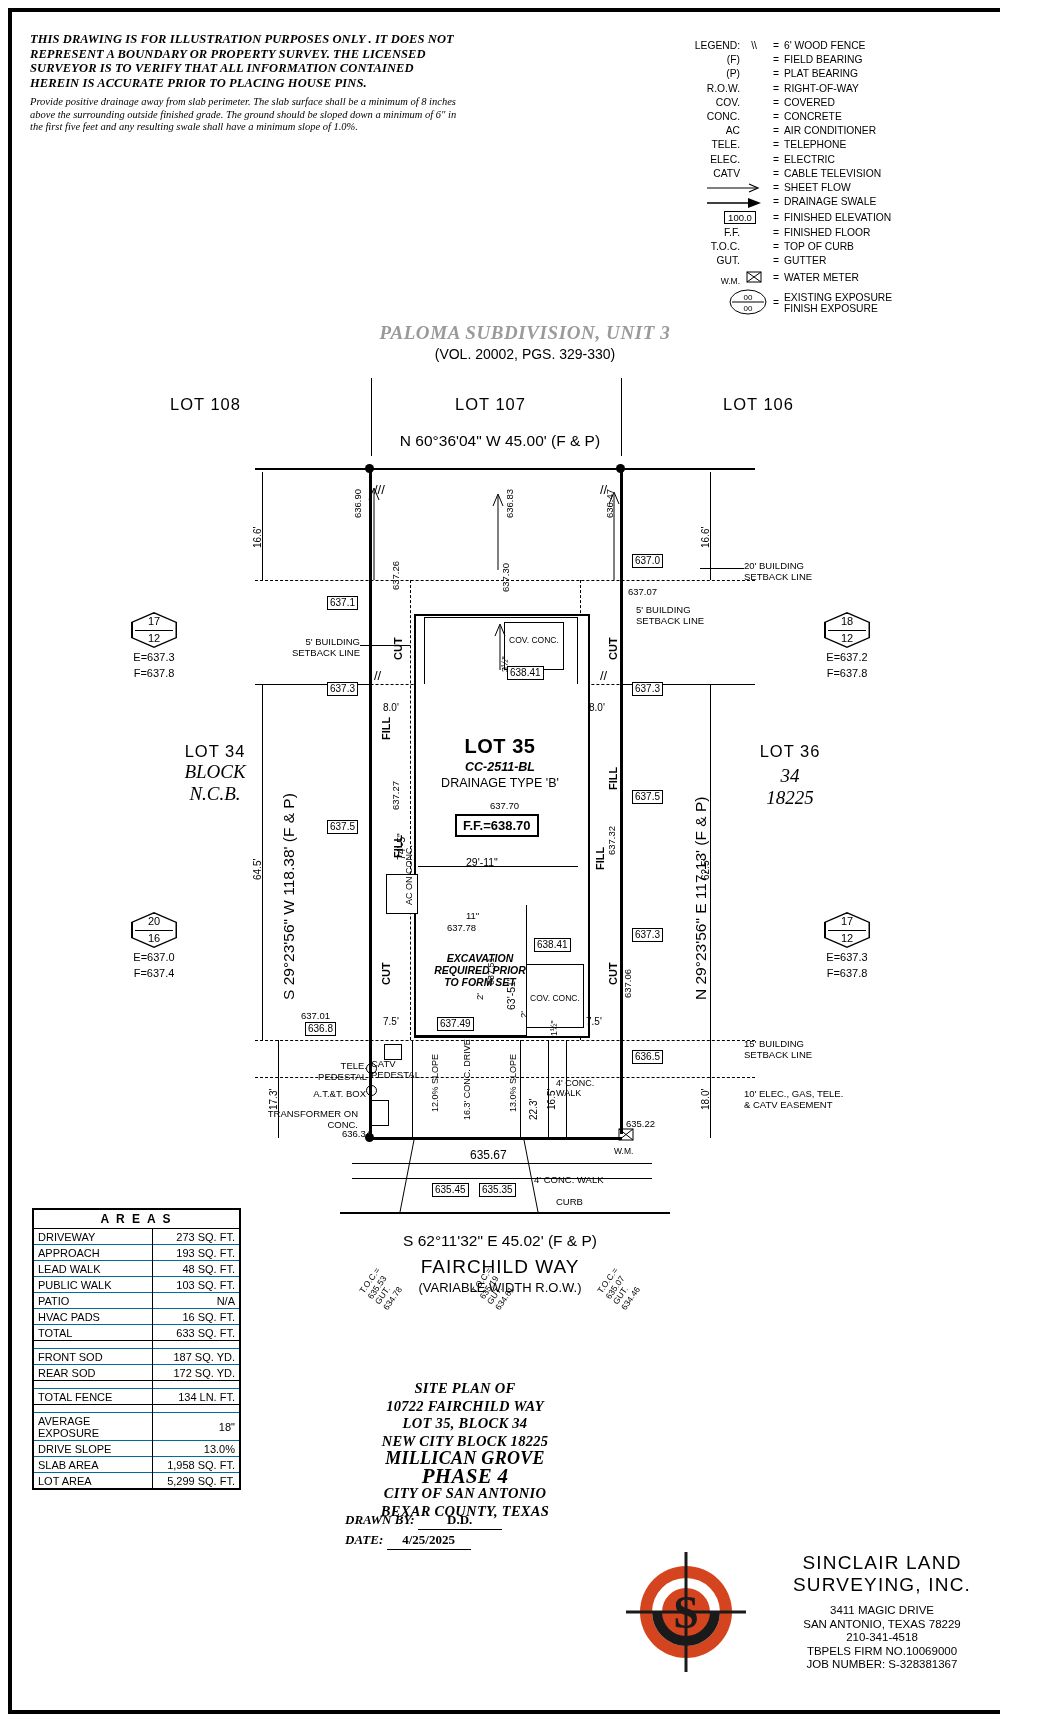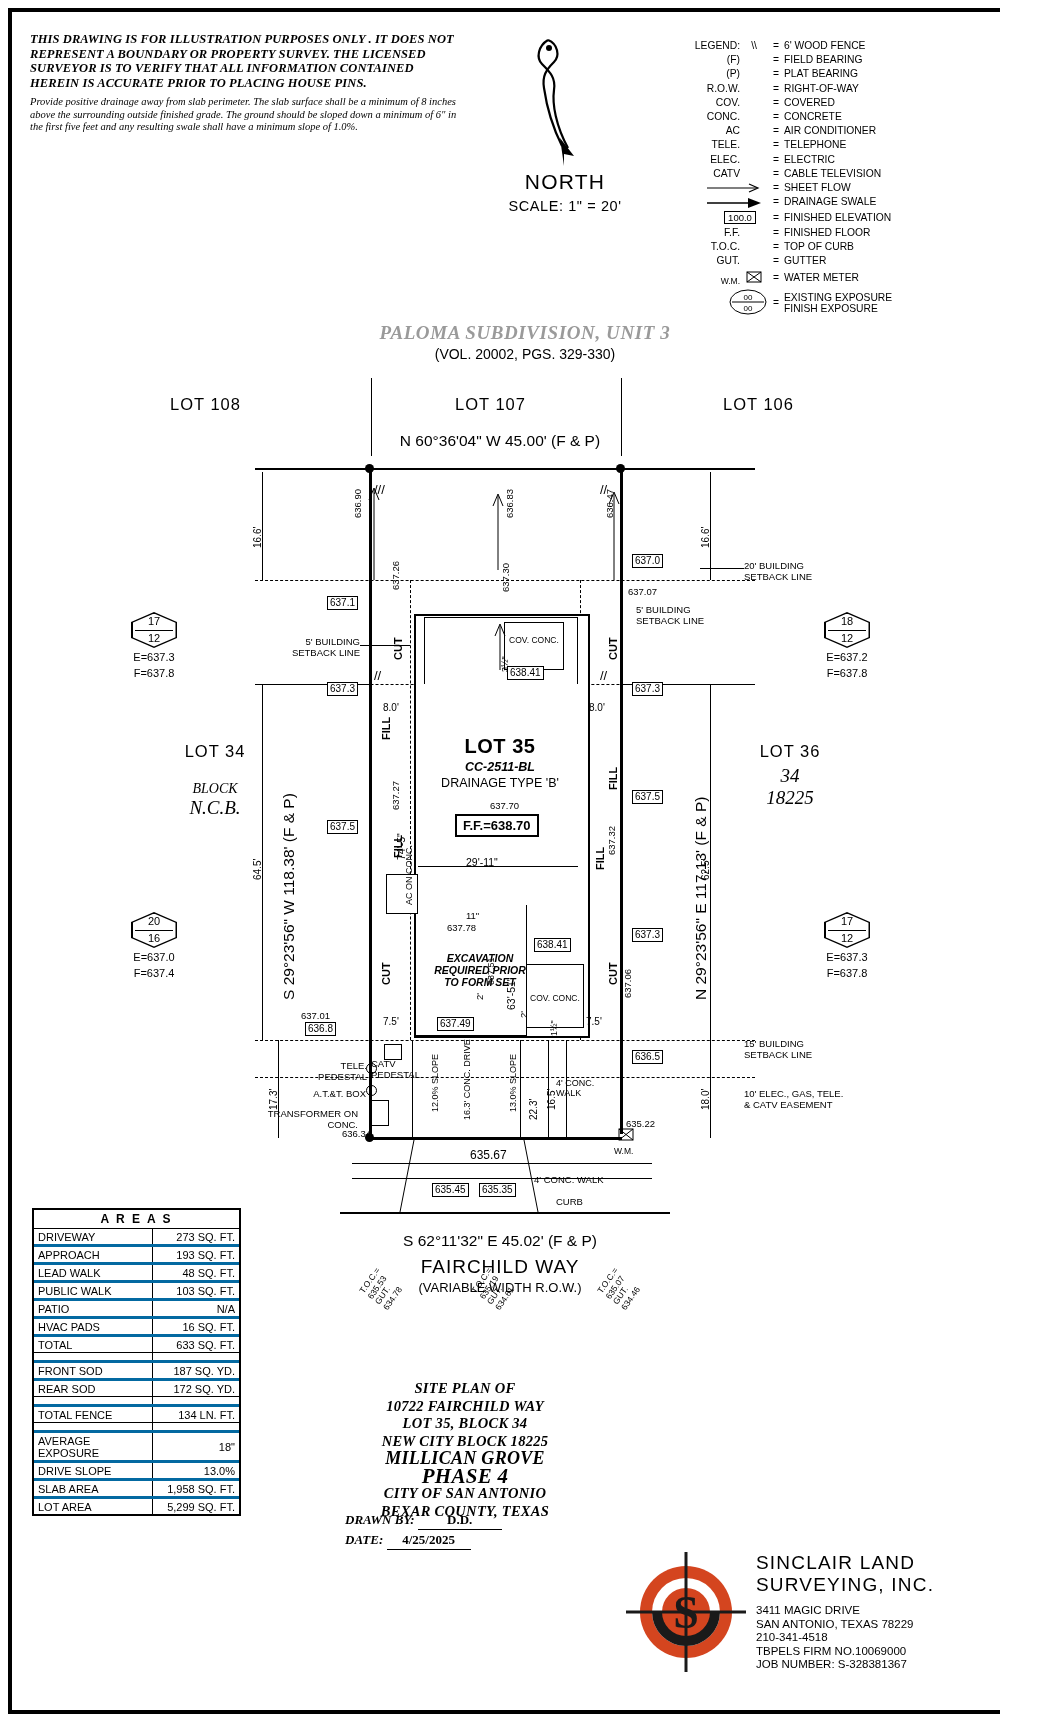--- a/index.html
+++ b/index.html
@@ -57,21 +57,21 @@
   .hex .hn{position:absolute;z-index:2;width:100%;text-align:center;font-size:11px;}
   .hex .hn.top{top:3px;}
   .hex .hn.bot{top:20px;}
   .hex .hdiv{position:absolute;z-index:2;left:4px;right:4px;top:17.5px;height:1px;background:#000;}
   .hex .he{margin-top:3px;text-align:center;font-size:11px;line-height:13px;}
 
   
   #areas{left:32px;top:1208px;width:205px;border:2px solid #000;background:#fff;}
   #areas .hdr{text-align:center;font-weight:bold;font-size:12px;letter-spacing:2px;border-bottom:1px solid #000;padding:2px 0;}
   #areas table{border-collapse:collapse;width:100%;font-size:11px;}
-  #areas td{border-top:3px solid #0369a1;padding:1.5px 4px;}
+  #areas td{border-top:1px solid #0369a1;padding:1.5px 4px;}
   #areas td.lbl{border-right:1px solid #000;}
   #areas td.val{text-align:right;width:78px;}
   #areas tr.gap td{border-top:1px solid #000;height:7px;padding:0;}
   #areas tr.first td{border-top:none;}
 
   
   #sptitle{left:300px;top:1380px;width:330px;text-align:center;font-family:"Liberation Serif",serif;font-weight:bold;font-style:italic;font-size:14.5px;line-height:17.5px;letter-spacing:.3px;}
   #drawn{left:345px;top:1510px;font-family:"Liberation Serif",serif;font-weight:bold;font-style:italic;font-size:13px;line-height:19px;}
   #drawn .ul{display:inline-block;border-bottom:1px solid #000;min-width:84px;text-align:center;font-style:normal;}
   #logo{position:absolute;left:18px;bottom:22px;width:120px;height:120px;}
@@ -223,32 +223,20 @@
           <td class="eq">=</td>
           <td class="v" style="line-height:11px">
             <span>EXISTING EXPOSURE</span><br>
             <span>FINISH EXPOSURE</span>
           </td>
           </tr>
     </tbody>
       </table>
   </div>
 
-  <div class="abs" id="north">
-    <svg width="190" height="140" style="position:absolute;left:0;top:-140px">
-      <g transform="translate(60,8)">
-        <path d="M18,2 C8,8 6,20 12,26 C20,34 26,40 24,52 C22,66 26,88 38,110" fill="none" stroke="#000" stroke-width="2.2"></path>
-        <path d="M18,2 C28,6 30,18 24,24 C16,32 12,38 14,50 C16,64 20,84 32,108" fill="none" stroke="#000" stroke-width="2.2"></path>
-        <polygon points="30,100 44,118 34,116 34,128" fill="#000"></polygon>
-        <circle cx="19" cy="10" r="3" fill="#000"></circle>
-      </g>
-    </svg>
-    <div class="nm">NORTH</div>
-    <div class="sc">SCALE:  1" = 20'</div>
-  </div>
 
   <div class="abs subdiv">
     <div class="t1">PALOMA SUBDIVISION, UNIT 3</div>
     <div class="t2">(VOL. 20002, PGS. 329-330)</div>
   </div>
 
   <div class="abs lotlabel" style="left:170px;top:395px">LOT 108</div>
   <div class="abs lotlabel" style="left:455px;top:395px">LOT 107</div>
   <div class="abs lotlabel" style="left:723px;top:395px">LOT 106</div>
 
@@ -275,21 +263,21 @@
   <div class="dash-v" style="left:580px;top:580px;height:460px"></div>
 
   <div class="ln h1" style="left:255px;top:684px;width:114px"></div>
   <div class="ln h1" style="left:622px;top:684px;width:133px"></div>
 
   <div class="abs" style="left:280px;top:1000px;transform:rotate(-90deg);transform-origin:left top;font-size:15.5px;white-space:nowrap">S 29°23'56" W 118.38' (F &amp; P)</div>
   <div class="abs" style="left:692px;top:1000px;transform:rotate(-90deg);transform-origin:left top;font-size:15.5px;white-space:nowrap">N 29°23'56" E 117.13' (F &amp; P)</div>
 
   <div class="abs" style="left:150px;top:742px;width:130px;text-align:center">
     <div style="font-size:16.5px;letter-spacing:1px">LOT 34</div>
-    <div class="serif ital" style="font-size:14px;margin-top:20px">BLOCK</div>
+    <div class="serif ital" style="font-size:19px;margin-top:0">BLOCK</div>
     <div class="serif ital" style="font-size:19px">N.C.B.</div>
   </div>
   <div class="abs" style="left:720px;top:742px;width:140px;text-align:center">
     <div style="font-size:16.5px;letter-spacing:1px">LOT 36</div>
     <div class="serif ital" style="font-size:19px;margin-top:4px">34</div>
     <div class="serif ital" style="font-size:19px">18225</div>
   </div>
 
   <div class="hex" style="left:131px;top:612px">
     <div class="hx">
@@ -608,21 +596,21 @@
   <div class="abs" style="left:608px;bottom:28px;width:400px;height:150px">
     <svg id="logo" viewBox="0 0 120 120">
       <circle cx="60" cy="60" r="46" fill="#d4451f"></circle>
       <circle cx="60" cy="60" r="34" fill="#fff"></circle>
       <path d="M26 60 a34 34 0 0 0 68 0" fill="#1a1a1a"></path>
       <circle cx="60" cy="60" r="24" fill="#d4451f"></circle>
       <text x="60" y="76" font-size="46" font-weight="bold" text-anchor="middle" fill="#1a1a1a" font-family="Liberation Serif">S</text>
       <line x1="60" y1="0" x2="60" y2="120" stroke="#1a1a1a" stroke-width="3"></line>
       <line x1="0" y1="60" x2="120" y2="60" stroke="#1a1a1a" stroke-width="3"></line>
     </svg>
-    <div class="abs" style="left:148px;top:8px;width:252px;text-align:left">
+    <div class="abs" style="left:148px;top:8px;width:252px;text-align:center">
       <div style="font-size:19px;letter-spacing:1.2px;line-height:22px">SINCLAIR LAND</div>
       <div style="font-size:19px;letter-spacing:1.2px;line-height:22px">SURVEYING, INC.</div>
       <div style="font-size:11.5px;line-height:13.6px;margin-top:8px">
         <div>3411 MAGIC DRIVE</div>
         <div>SAN ANTONIO, TEXAS 78229</div>
         <div>210-341-4518</div>
         <div>TBPELS FIRM NO.10069000</div>
         <div>JOB NUMBER:  S-328381367</div>
       </div>
     </div>

